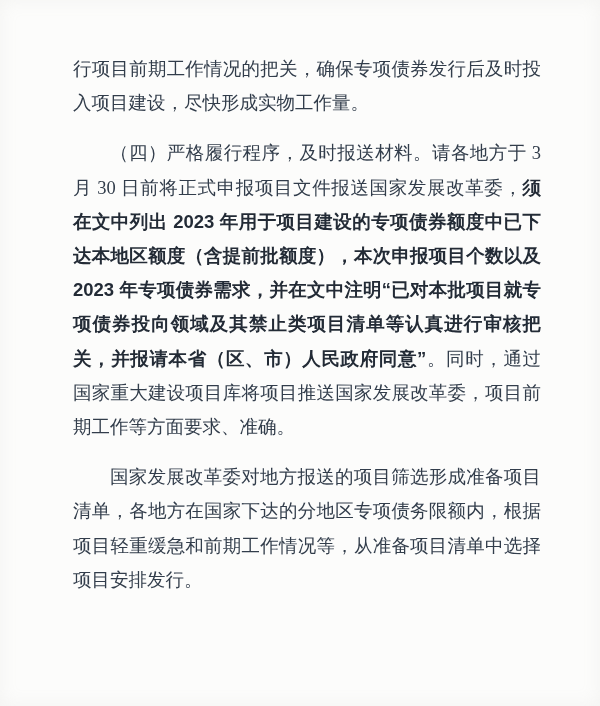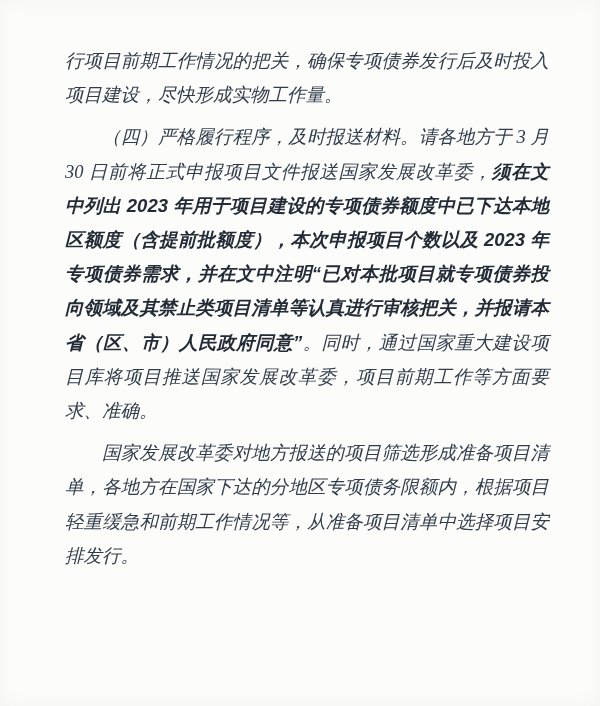--- a/index.html
+++ b/index.html
@@ -20,22 +20,21 @@
   .doc-body {
     width: 500px;
     font-family: "Liberation Serif", "DejaVu Serif", serif;
     font-size: 18.5px;
     line-height: 34.2px;
     color: #323d4b;
     text-align: justify;
     text-align-last: left;
   }
   .doc-body p {
-    margin: 8px;
-    font-style: italic;
+    margin: 16px;
   }
   .doc-body p.indent {
     text-indent: 2em;
   }
   .run-bold {
     font-family: "Liberation Sans", "DejaVu Sans", sans-serif;
     font-weight: 700;
     color: #232b36;
   }
   .run-normal {

